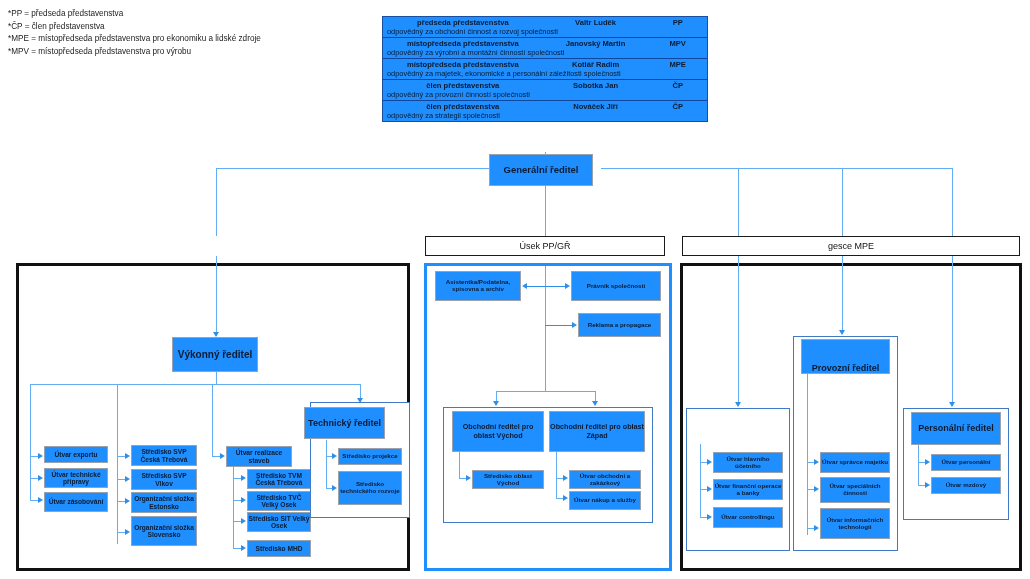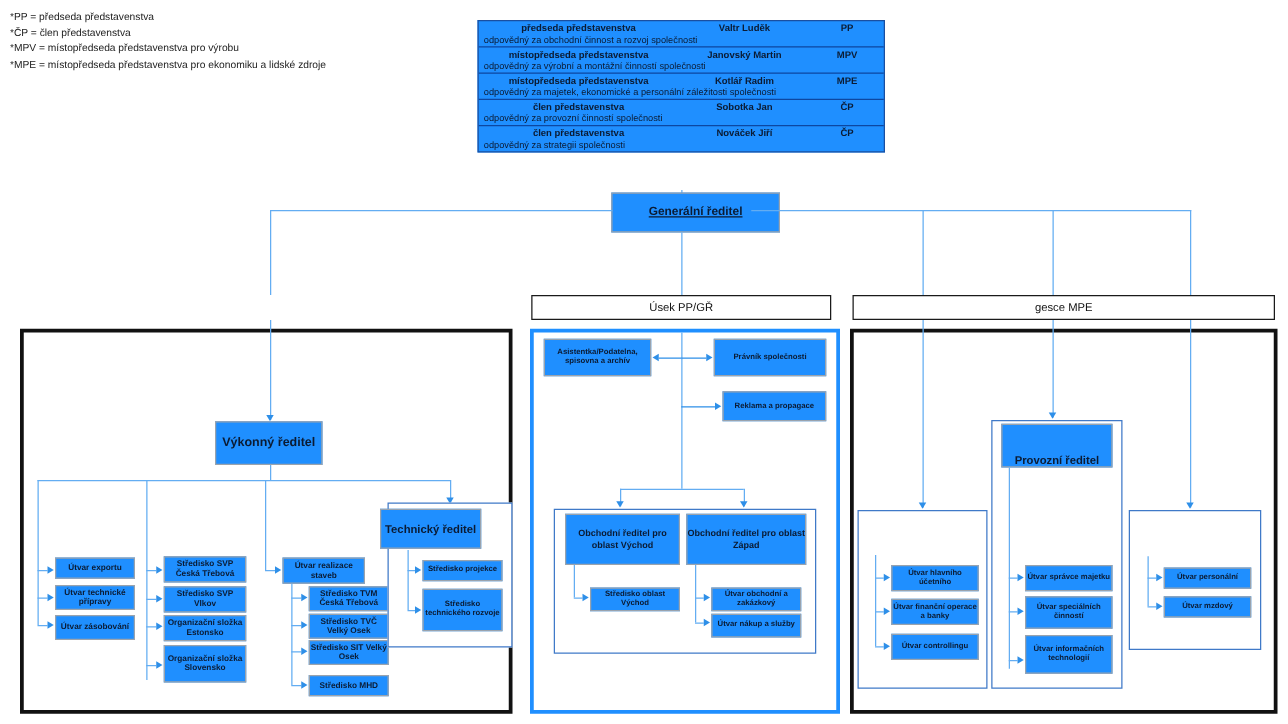--- a/index.html
+++ b/index.html
@@ -72,22 +72,22 @@
   .arw-l{border-top:3.2px solid transparent;border-bottom:3.2px solid transparent;border-right:5px solid #2e8fe8;}
 </style>
 </head>
 <body>
 
 <div id="root">
 
   <div class="abs" id="legend">
     <div>*PP = předseda představenstva</div>
     <div>*ČP = člen představenstva</div>
+    <div>*MPE = místopředseda představenstva pro ekonomiku a lidské zdroje</div>
     <div>*MPV = místopředseda představenstva pro výrobu</div>
-    <div>*MPE = místopředseda představenstva pro ekonomiku a lidské zdroje</div>
   </div>
 
   <div class="abs" id="board">
 
     <div class="brow">
       <div class="bline1">
         <span class="bl-role">předseda představenstva</span>
         <span class="bl-name">Valtr Luděk</span>
         <span class="bl-abbr">PP</span>
       </div>
@@ -126,21 +126,21 @@
         <span class="bl-role">člen představenstva</span>
         <span class="bl-name">Nováček Jiří</span>
         <span class="bl-abbr">ČP</span>
       </div>
       <div class="bline2">odpovědný za strategii společnosti</div>
     </div>
   </div>
 
   <div class="ln lnv" style="left:545px;top:152px;height:8px;"></div>
 
-  <div class="node gr" style="left:489px;top:154px;width:135px;height:32px;text-decoration:underline;">
+  <div class="node gr" style="left:489px;top:154px;width:104px;height:32px;">
     <span>Generální ředitel</span>
   </div>
 
   <div class="ln lnh" style="left:216px;top:168px;width:274px;"></div>
   <div class="ln lnh" style="left:601px;top:168px;width:352px;"></div>
 
   <div class="ln lnv" style="left:216px;top:168px;height:68px;"></div>
   <div class="ln lnv" style="left:545px;top:186px;height:50px;"></div>
   <div class="ln lnv" style="left:738px;top:168px;height:68px;"></div>
   <div class="ln lnv" style="left:842px;top:168px;height:68px;"></div>
@@ -359,20 +359,23 @@
     <span>Útvar správce majetku</span>
   </div>
   <div class="node smaller" style="left:820px;top:477px;width:70px;height:26px;">
     <span>Útvar speciálních činností</span>
   </div>
   <div class="node smaller" style="left:820px;top:508px;width:70px;height:31px;">
     <span>Útvar informačních technologií</span>
   </div>
 
   <div class="subpanel" style="left:903px;top:408px;width:106px;height:112px;"></div>
+  <div class="node dir2" style="left:911px;top:412px;width:90px;height:33px;">
+    <span>Personální ředitel</span>
+  </div>
   <div class="ln lnv" style="left:918px;top:445px;height:40px;"></div>
   <div class="ln lnh" style="left:918px;top:462px;width:7px;"></div>
   <div class="arw arw-r" style="left:925px;top:459px;"></div>
   <div class="ln lnh" style="left:918px;top:485px;width:7px;"></div>
   <div class="arw arw-r" style="left:925px;top:482px;"></div>
 
   <div class="node smaller" style="left:931px;top:454px;width:70px;height:17px;">
     <span>Útvar personální</span>
   </div>
   <div class="node smaller" style="left:931px;top:477px;width:70px;height:17px;">

